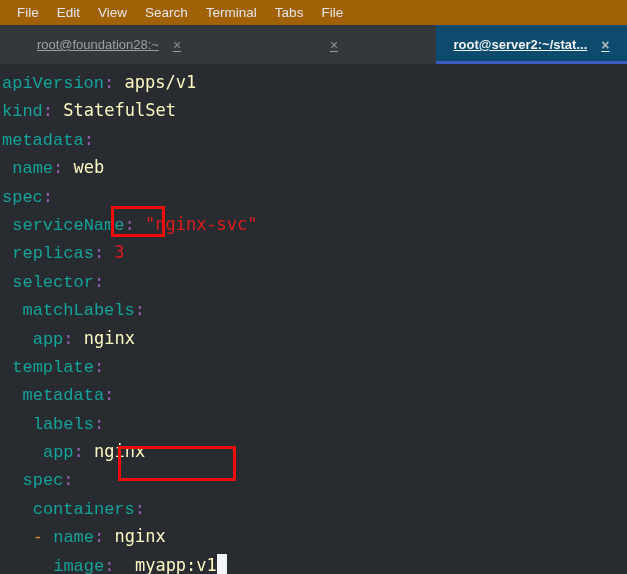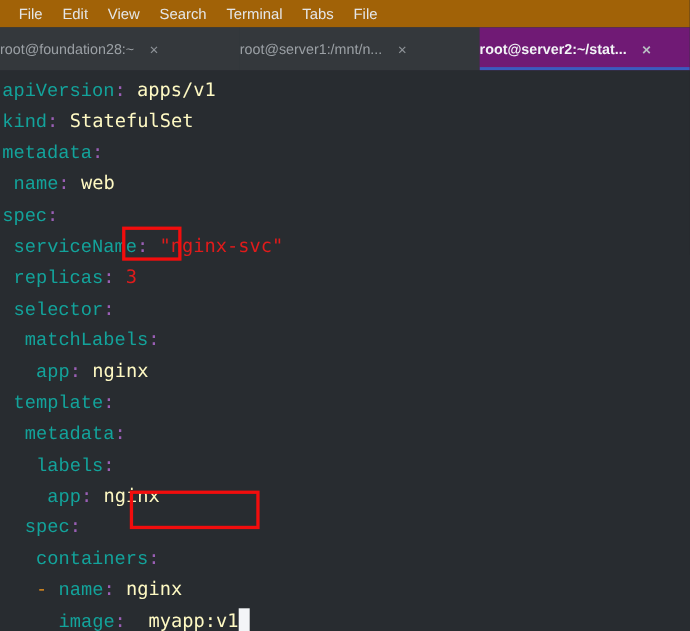--- a/index.html
+++ b/index.html
@@ -50,35 +50,36 @@
     width: 627px;
     height: 39px;
     background: #34383c;
     display: flex;
     align-items: stretch;
   }
   .tab {
     position: relative;
     display: flex;
     align-items: center;
-    justify-content: flex-start;
+    justify-content: center;
     box-sizing: border-box;
     height: 39px;
     font-family: "Liberation Sans", sans-serif;
     font-size: 13px;
     white-space: nowrap;
     overflow: hidden;
+    text-decoration: underline;
   }
   .tab.inactive {
     background: #34383c;
     color: #9ba0a5;
     width: 218px;
   }
   .tab.active {
-    background: #701a75;
+    background: #0c4a6e;
     color: #f2f4f6;
     width: 191px;
     font-weight: bold;
   }
   .tab.active::after {
     content: "";
     position: absolute;
     left: 0; right: 0; bottom: 0;
     height: 3px;
     background: #3b5bbf;
@@ -159,21 +160,20 @@
     <div class="menu-item">Tabs</div>
     <div class="menu-item">File</div>
   </div>
 
   <div class="tabbar">
     <div class="tab inactive">
       <span class="tab-label">root@foundation28:~</span>
       <span class="tab-close">×</span>
     </div>
     <div class="tab inactive">
-      <span class="tab-label">root@server1:/mnt/n...</span>
       <span class="tab-close">×</span>
     </div>
     <div class="tab active">
       <span class="tab-label">root@server2:~/stat...</span>
       <span class="tab-close">×</span>
     </div>
   </div>
 
   <div class="terminal">
     <div class="code" id="code-lines"><span class="ln"><span class="k">apiVersion</span><span class="c">:</span><span class="v"> apps/v1</span></span><span class="ln"><span class="k">kind</span><span class="c">:</span><span class="v"> StatefulSet</span></span><span class="ln"><span class="k">metadata</span><span class="c">:</span></span><span class="ln"> <span class="k">name</span><span class="c">:</span><span class="v"> web</span></span><span class="ln"><span class="k">spec</span><span class="c">:</span></span><span class="ln"> <span class="k">serviceName</span><span class="c">:</span><span class="s"> "nginx-svc"</span></span><span class="ln"> <span class="k">replicas</span><span class="c">:</span><span class="s"> 3</span></span><span class="ln"> <span class="k">selector</span><span class="c">:</span></span><span class="ln">  <span class="k">matchLabels</span><span class="c">:</span></span><span class="ln">   <span class="k">app</span><span class="c">:</span><span class="v"> nginx</span></span><span class="ln"> <span class="k">template</span><span class="c">:</span></span><span class="ln">  <span class="k">metadata</span><span class="c">:</span></span><span class="ln">   <span class="k">labels</span><span class="c">:</span></span><span class="ln">    <span class="k">app</span><span class="c">:</span><span class="v"> nginx</span></span><span class="ln">  <span class="k">spec</span><span class="c">:</span></span><span class="ln">   <span class="k">containers</span><span class="c">:</span></span><span class="ln">   <span class="d">- </span><span class="k">name</span><span class="c">:</span><span class="v"> nginx</span></span><span class="ln">     <span class="k">image</span><span class="c">:</span><span class="v">  myapp:v1</span><span class="cursor"></span></span></div>

